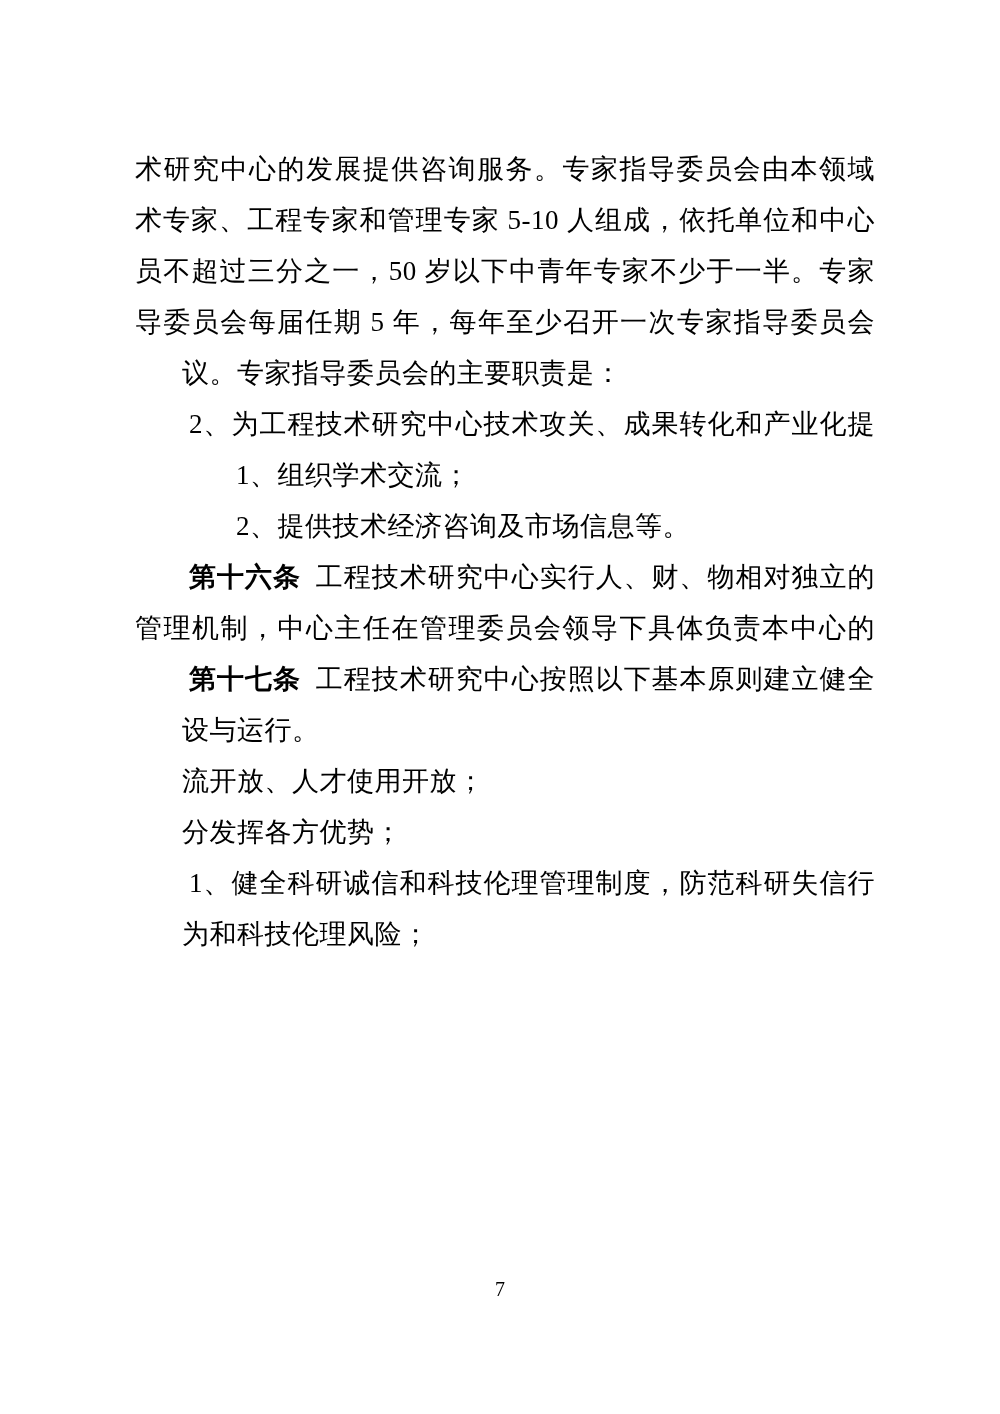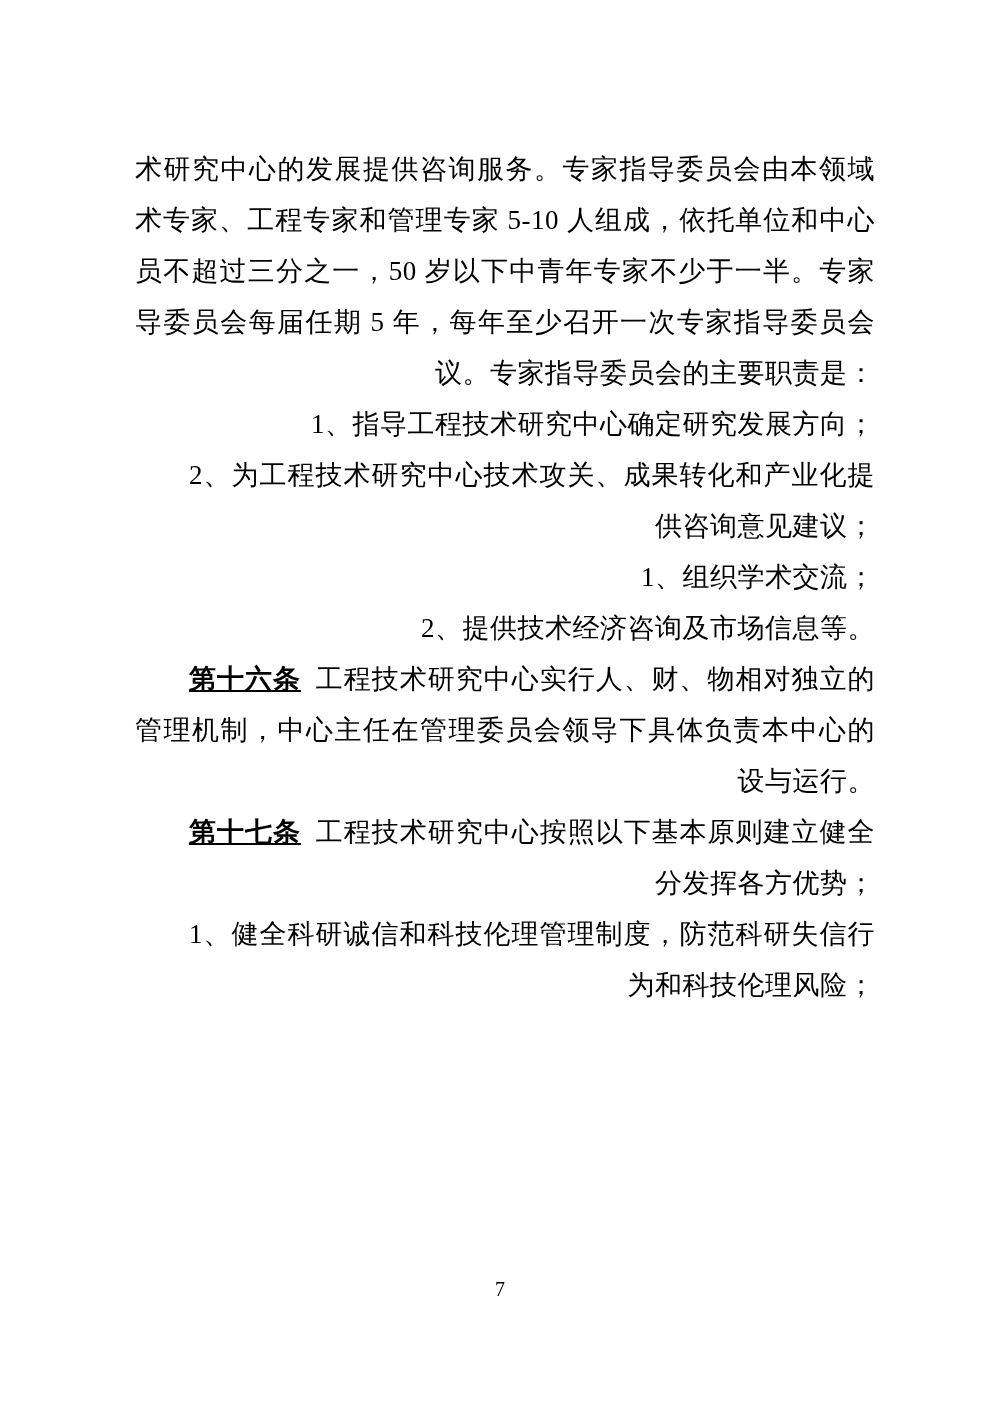--- a/index.html
+++ b/index.html
@@ -28,25 +28,25 @@
     white-space: normal;
     overflow: hidden;
   }
   
   .line.j {
     text-align: justify;
     text-align-last: justify;
     text-justify: inter-character;
   }
   
-  .line.s { text-align: right; margin-left: 47px; }
+  .line.s { text-align: left; margin-left: 47px; }
   
   .line.ind { text-indent: 2em; }
   .line b { font-weight: bold; }
-  .line b:not(:empty) { margin-right: 0.55em; text-decoration: underline; }
+  .line b:not(:empty) { margin-right: 0.55em; }
   .page-number {
     position: absolute;
     left: 0; top: 1276px;
     width: 1000px;
     text-align: center;
     font-size: 20px;
     line-height: 26px;
     color: #000000;
   }
 </style>
@@ -54,29 +54,28 @@
 <body>
 
 <div class="page">
   <div class="text-block">
 
     <div class="line j"><span>术研究中心的发展提供咨询服务。专家指导委员会由本领域技</span></div>
     <div class="line j"><span>术专家、工程专家和管理专家 5-10 人组成，依托单位和中心人</span></div>
     <div class="line j"><span>员不超过三分之一，50 岁以下中青年专家不少于一半。专家指</span></div>
     <div class="line j"><span>导委员会每届任期 5 年，每年至少召开一次专家指导委员会会</span></div>
     <div class="line s"><span>议。专家指导委员会的主要职责是：</span></div>
-    <div class="line s ind"><span>1、指导工程技术研究中心确定研究发展方向；</span></div>
     <div class="line j ind"><span>2、为工程技术研究中心技术攻关、成果转化和产业化提</span></div>
-    <div class="line s"><span>供咨询意见建议；</span></div>
     <div class="line s ind"><span>1、组织学术交流；</span></div>
     <div class="line s ind"><span>2、提供技术经济咨询及市场信息等。</span></div>
     <div class="line j ind"><b>第十六条</b><span>工程技术研究中心实行人、财、物相对独立的</span></div>
     <div class="line j"><span>管理机制，中心主任在管理委员会领导下具体负责本中心的建</span></div>
+    <div class="line j ind"><b>第十七条</b><span>工程技术研究中心按照以下基本原则建立健全</span></div>
     <div class="line s"><span>设与运行。</span></div>
-    <div class="line j ind"><b>第十七条</b><span>工程技术研究中心按照以下基本原则建立健全</span></div>
+    <div class="line s"><span>流开放、人才使用开放；</span></div>
     <div class="line s"><span>分发挥各方优势；</span></div>
     <div class="line j ind"><span>1、健全科研诚信和科技伦理管理制度，防范科研失信行</span></div>
     <div class="line s"><span>为和科技伦理风险；</span></div>
 
   </div>
 
   <div class="page-number">7</div>
 </div>
 
 </body></html>

